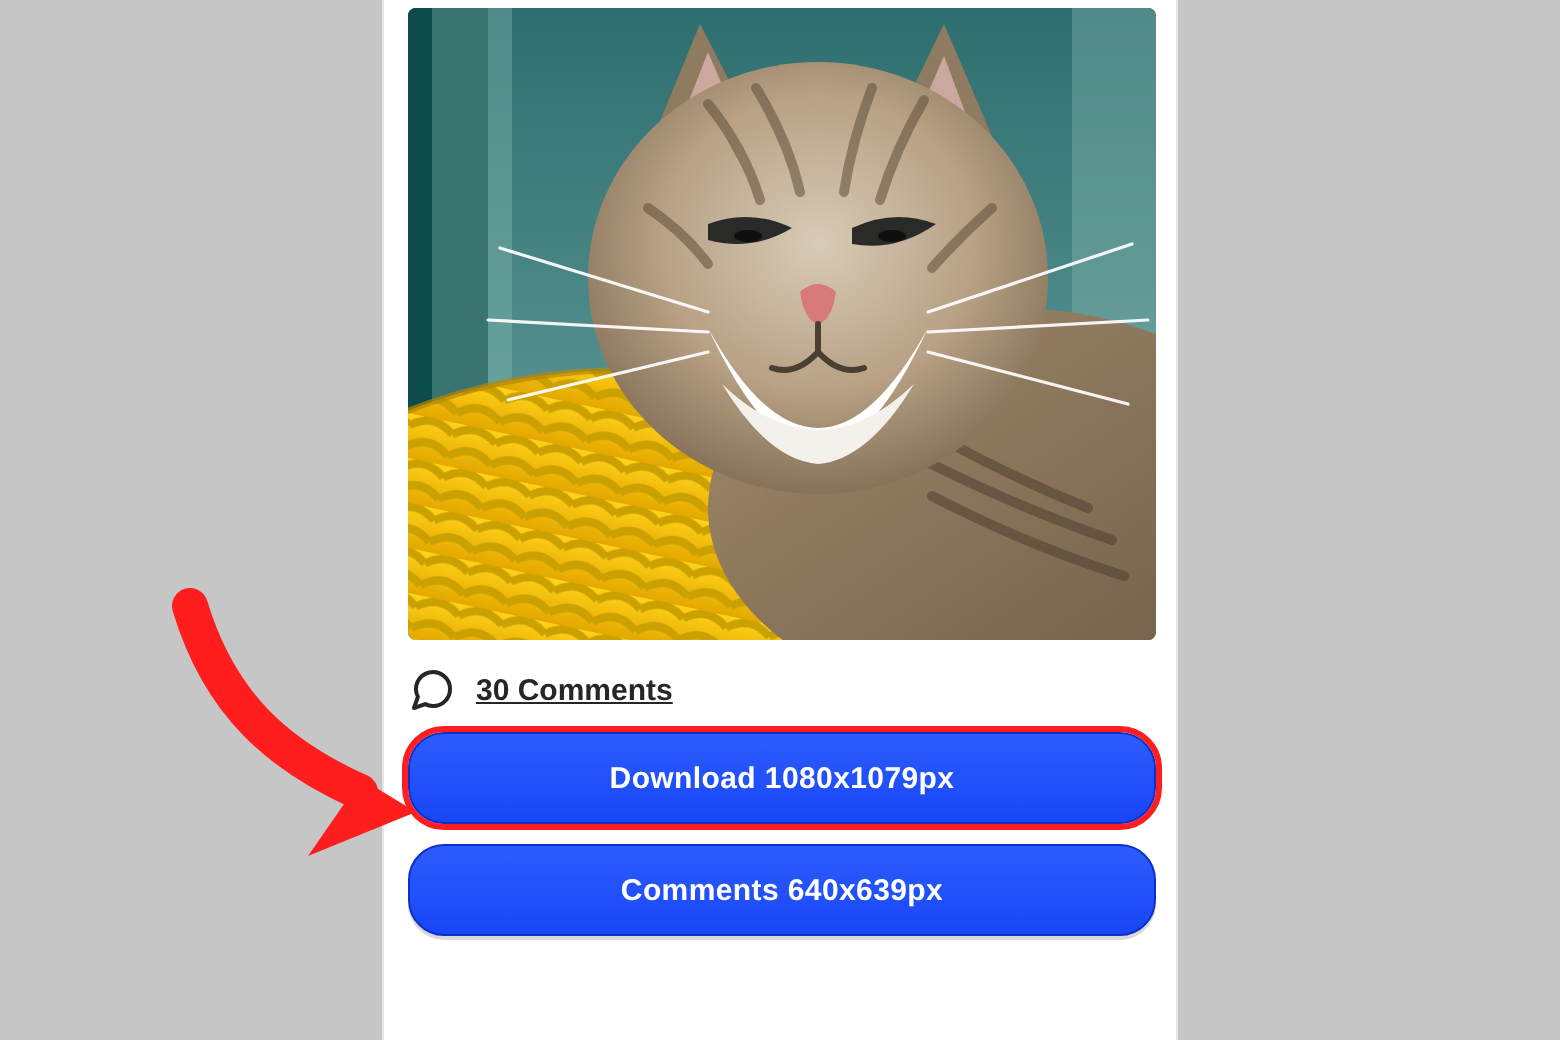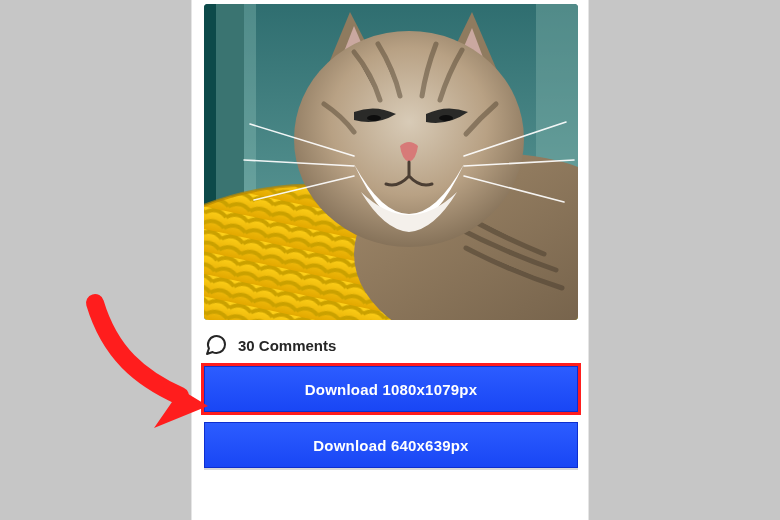--- a/index.html
+++ b/index.html
@@ -14,28 +14,28 @@
     position:absolute;left:12px;top:4px;width:374px;height:316px;
     border-radius:4px;overflow:hidden;
     background:#3b7577;
   }
   .photo svg{display:block;width:100%;height:100%;}
   .meta{
     position:absolute;left:12px;top:326px;width:374px;height:38px;
     display:flex;align-items:center;gap:10px;
   }
   .comment-icon{stroke:#262626;}
-  .comments-text{font-size:15px;font-weight:700;color:#262626;}
+  .comments-text{font-size:15px;font-weight:700;color:#262626;text-decoration:underline;}
   .buttons{
     position:absolute;left:12px;top:366px;width:374px;
     display:flex;flex-direction:column;gap:10px;
   }
   .dl-btn{
     display:flex;align-items:center;justify-content:center;
-    height:44px;border-radius:0;
+    height:44px;border-radius:18px;
     background:linear-gradient(#2c5cff,#1946f5);
     border:1px solid #0d2ecf;
     box-shadow:0 2px 0 rgba(0,0,0,.15);
     color:#fff;font-size:15px;font-weight:700;letter-spacing:.2px;
     cursor:pointer;user-select:none;
   }
   .dl-btn.first{outline:3px solid #ff1d1d;outline-offset:0;}
   .arrow{
     position:absolute;left:80px;top:298px;width:130px;height:140px;
     pointer-events:none;
@@ -135,21 +135,21 @@
         <path d="M21 11.5a8.38 8.38 0 0 1-8.5 8.5 8.5 8.5 0 0 1-3.9-.95L3 21l1.95-5.6A8.5 8.5 0 1 1 21 11.5Z" stroke-width="2" stroke-linejoin="round" stroke-linecap="round"></path>
       </svg>
       <span class="comments-text">30 Comments</span>
     </div>
 
     <div class="buttons">
       <div class="dl-btn first">
         <span>Download 1080x1079px</span>
       </div>
       <div class="dl-btn">
-        <span>Download 640x639px</span>
+        <span>Comments 640x639px</span>
       </div>
     </div>
   </div>
 
   <div class="arrow">
     <svg width="130" height="140" viewBox="0 0 130 140">
       <path d="M15 5 C 30 55, 60 80, 100 98" stroke="#ff1d1d" stroke-width="18" fill="none" stroke-linecap="round"></path>
       <path d="M128 108 L77 77 L92 104 L74 130 Z" fill="#ff1d1d"></path>
     </svg>
   </div>

